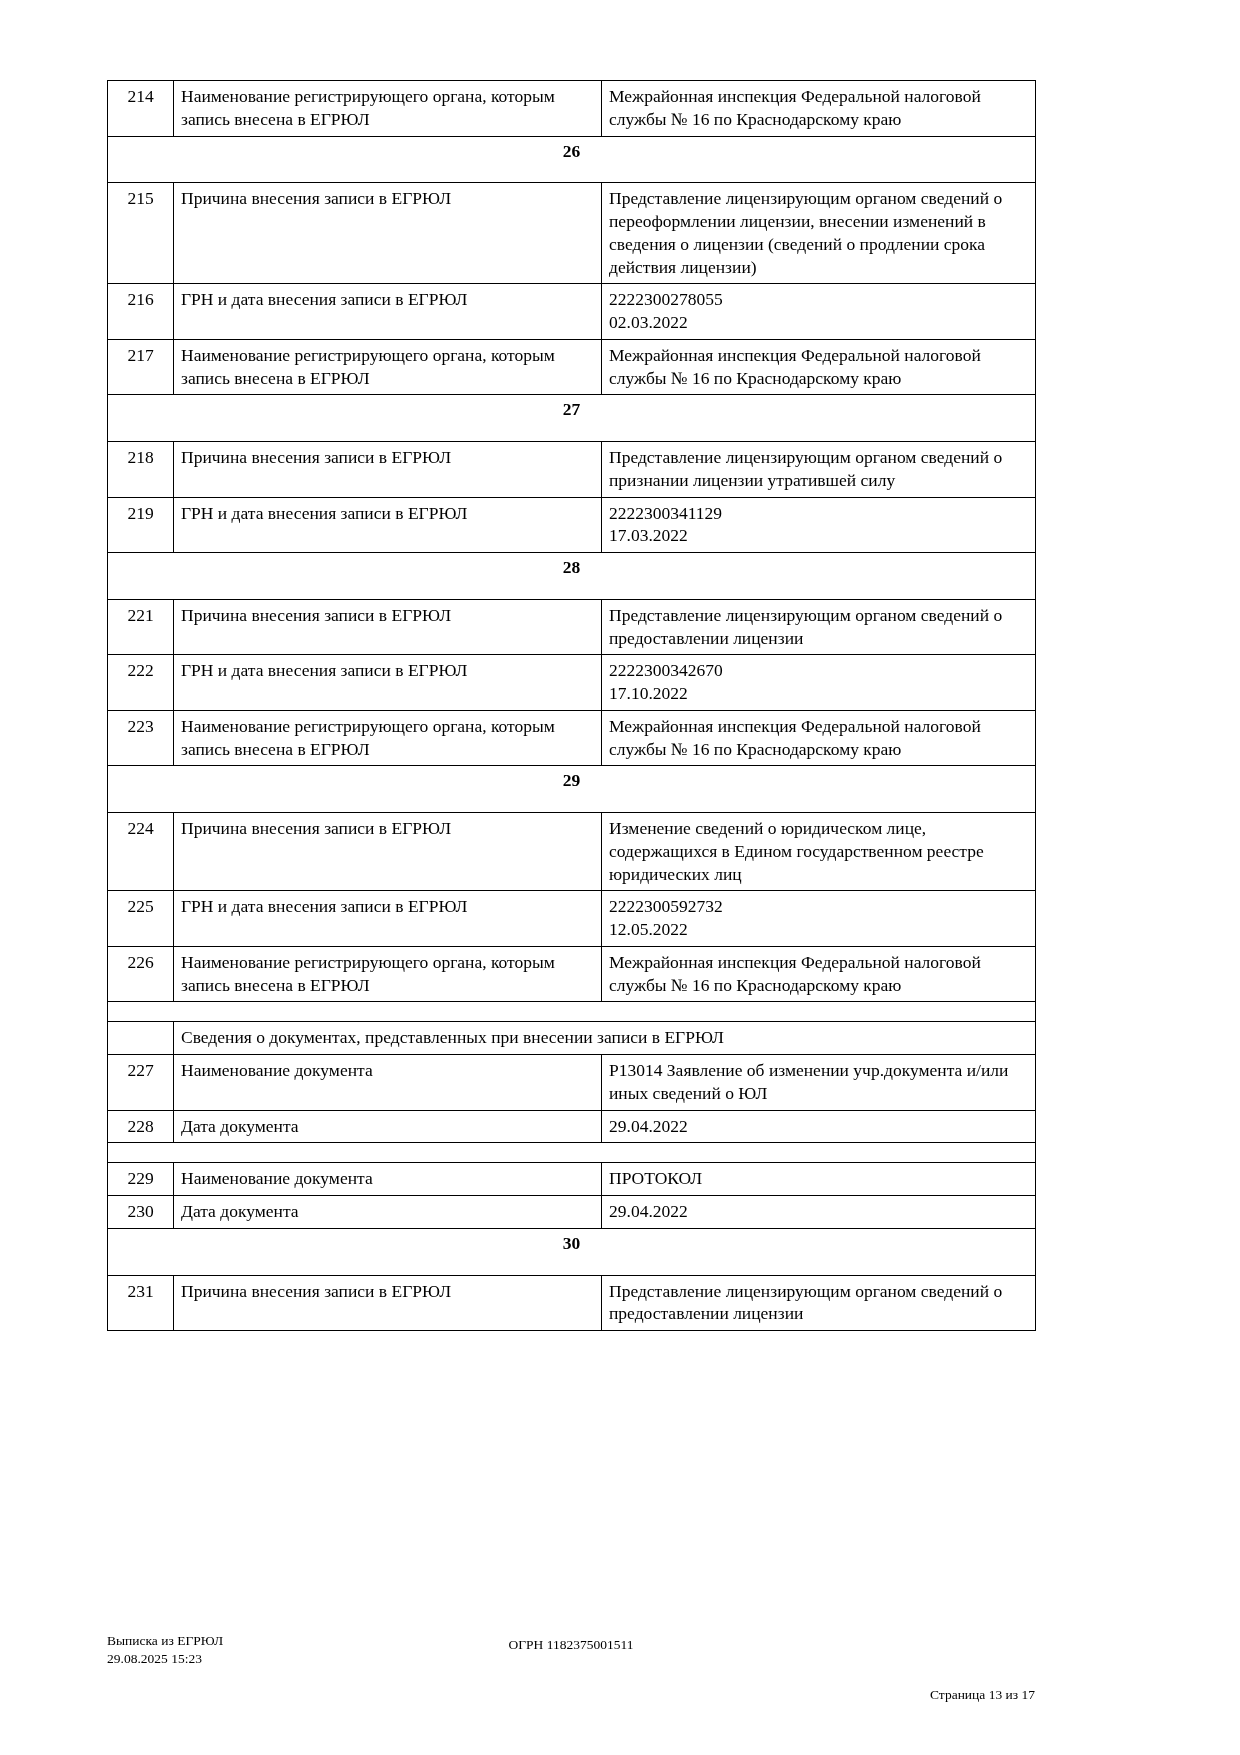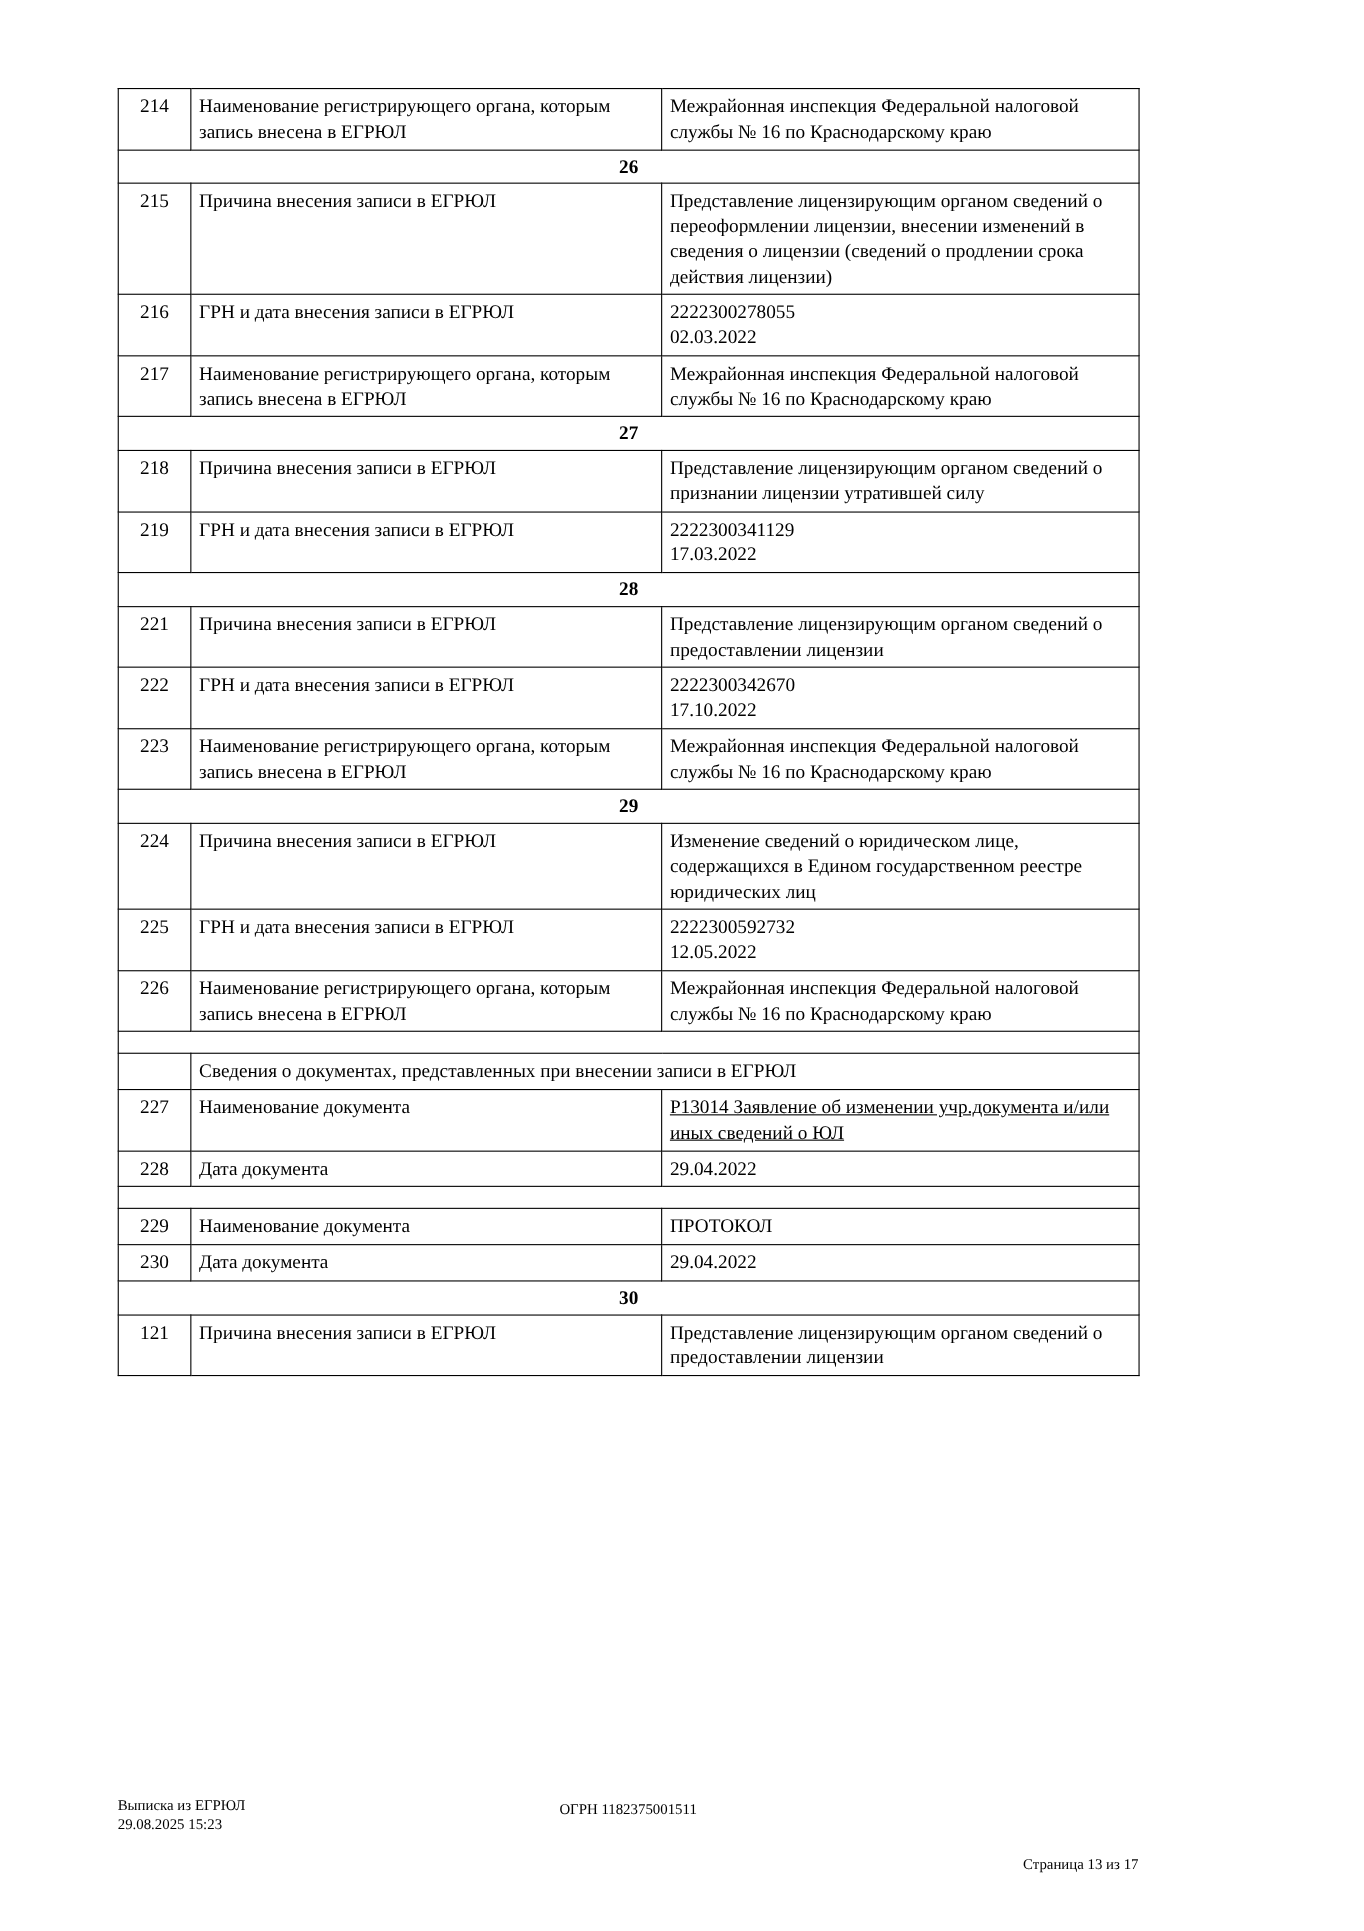--- a/index.html
+++ b/index.html
@@ -40,21 +40,21 @@
   col.c-value { width: 434px; }
 
   td.num {
     text-align: center;
     padding-left: 0;
     padding-right: 0;
   }
   td.section {
     text-align: center;
     font-weight: bold;
-    padding: 3px 0 4px 0;
+    padding: 3px 0 20px 0;
   }
   td.spacer {
     height: 19px;
     padding: 0;
   }
   td.wide {
     padding-left: 7px;
     margin-left: 10px;
   }
   .footer {
@@ -177,21 +177,21 @@
         <tr>
           <td class="spacer" colspan="3"></td>
         </tr>
         <tr>
           <td class="num"></td>
           <td class="wide" colspan="2">Сведения о документах, представленных при внесении записи в ЕГРЮЛ</td>
         </tr>
         <tr>
           <td class="num">227</td>
           <td>Наименование документа</td>
-          <td style="white-space: pre-line; text-decoration: underline;">Р13014 Заявление об изменении учр.документа и/или иных сведений о ЮЛ</td>
+          <td style="white-space: pre-line;">Р13014 Заявление об изменении учр.документа и/или иных сведений о ЮЛ</td>
         </tr>
         <tr>
           <td class="num">228</td>
           <td>Дата документа</td>
           <td style="white-space: pre-line;">29.04.2022</td>
         </tr>
         <tr>
           <td class="spacer" colspan="3"></td>
         </tr>
         <tr>
@@ -201,21 +201,21 @@
         </tr>
         <tr>
           <td class="num">230</td>
           <td>Дата документа</td>
           <td style="white-space: pre-line;">29.04.2022</td>
         </tr>
         <tr>
           <td class="section" colspan="3">30</td>
         </tr>
         <tr>
-          <td class="num">121</td>
+          <td class="num">231</td>
           <td>Причина внесения записи в ЕГРЮЛ</td>
           <td style="white-space: pre-line;">Представление лицензирующим органом сведений о предоставлении лицензии</td>
         </tr>
       </tbody>
   </table>
 
   <div class="footer">
     <div class="f-left">Выписка из ЕГРЮЛ
 29.08.2025 15:23</div>
     <div class="f-center">ОГРН 1182375001511</div>

